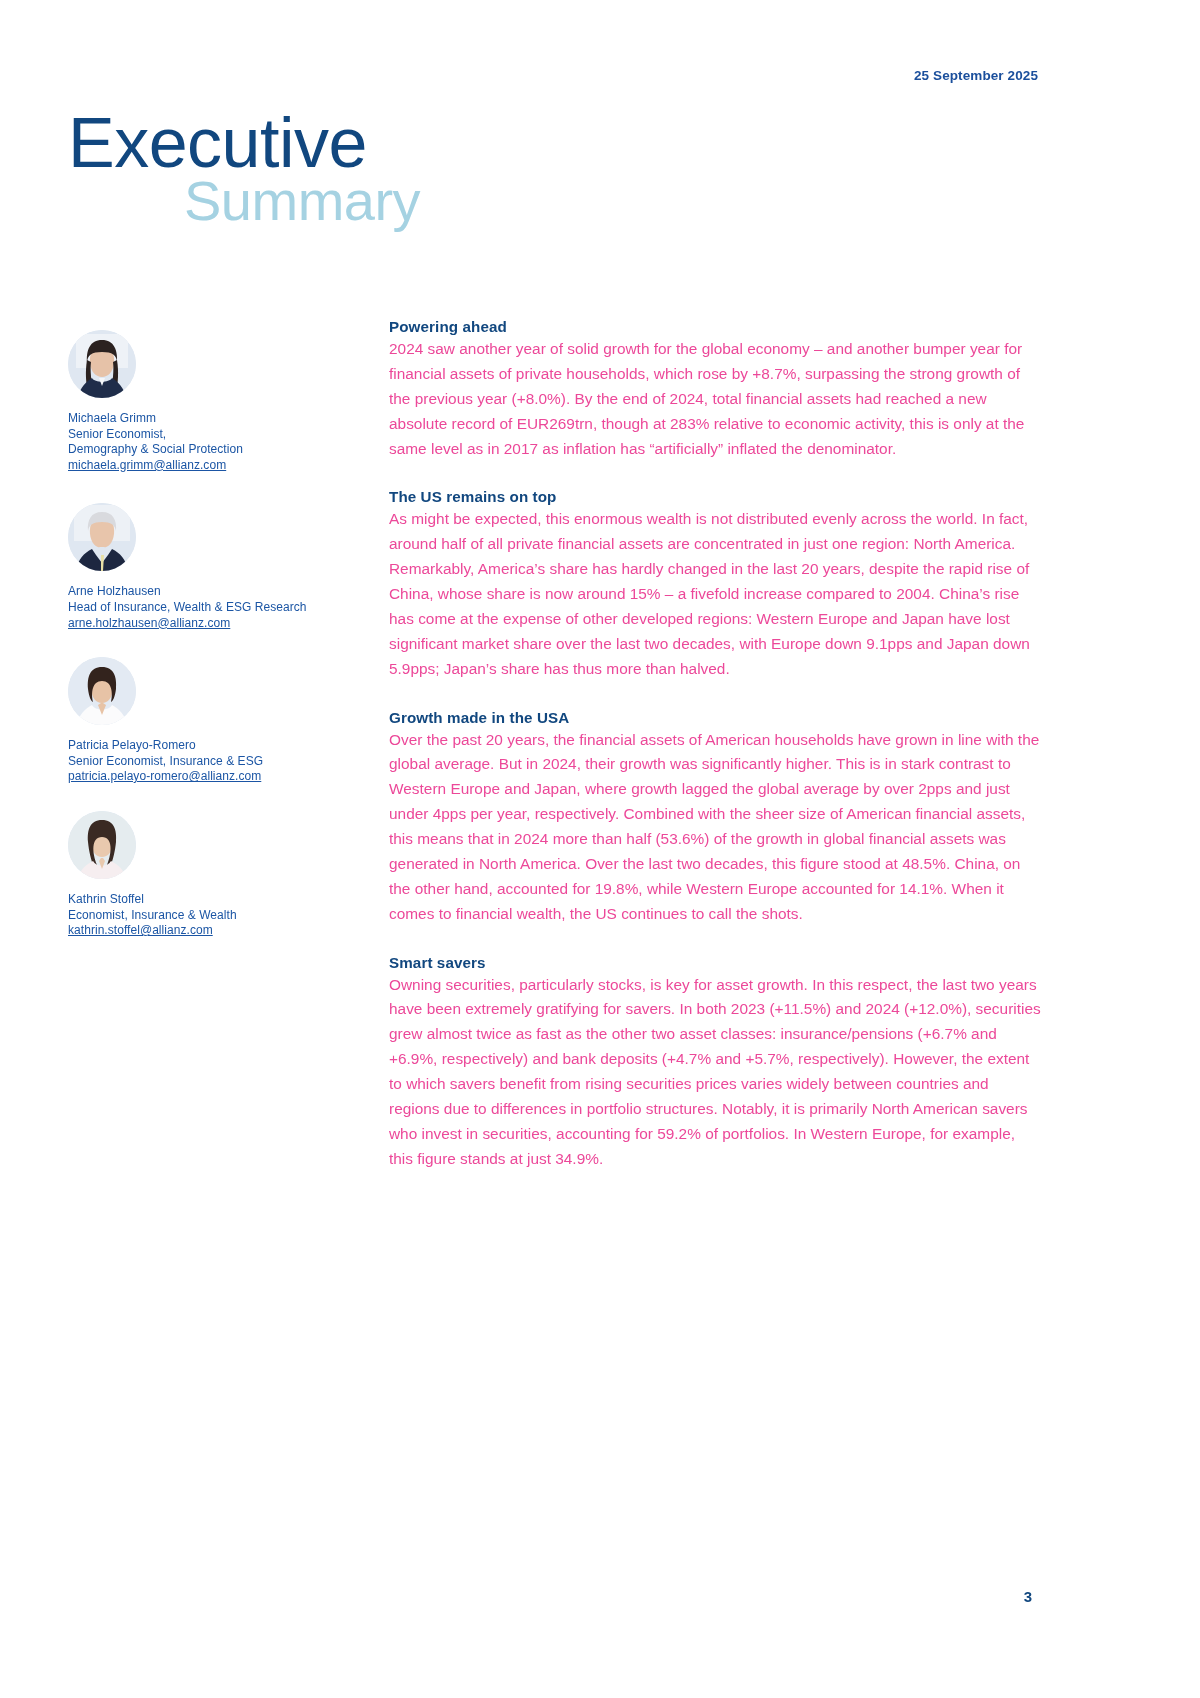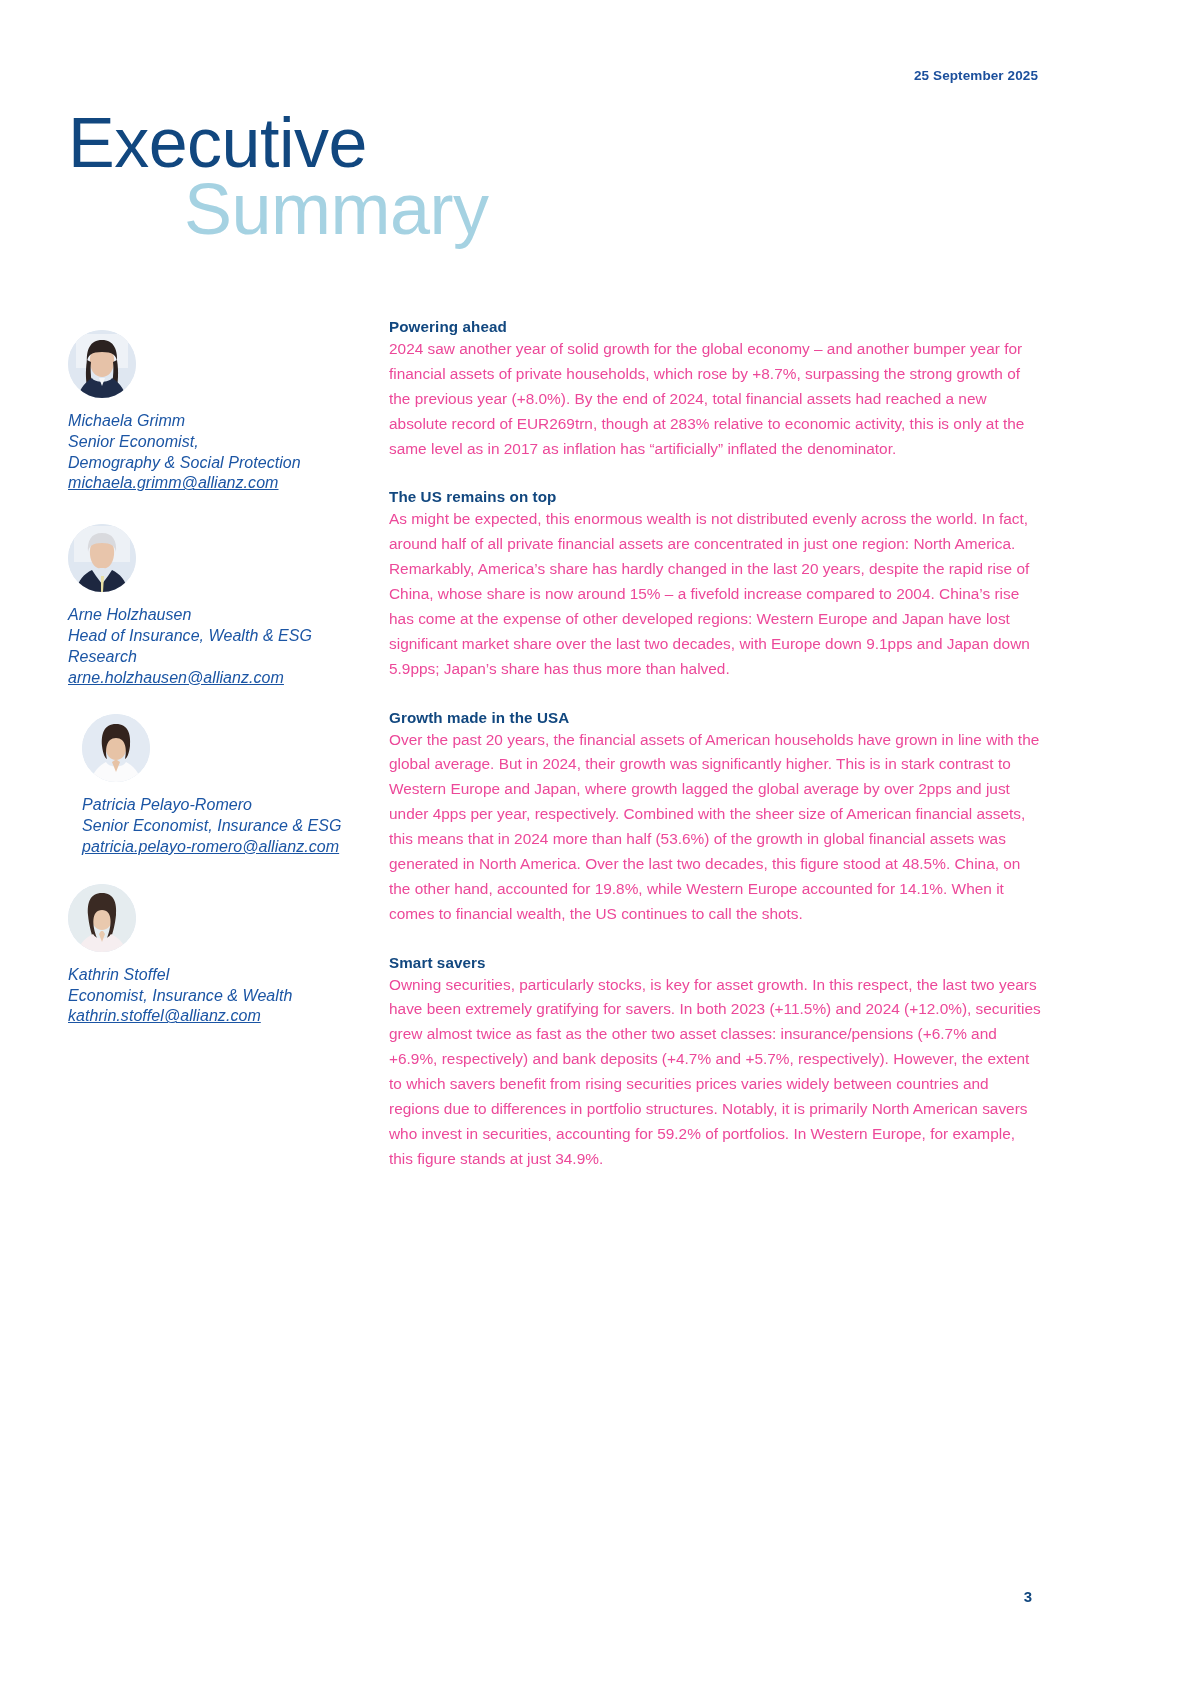--- a/index.html
+++ b/index.html
@@ -40,21 +40,21 @@
     width: 900px;
   }
   .title-line1 {
     font-size: 70px;
     font-weight: 400;
     line-height: 0.96;
     color: #11477f;
     letter-spacing: -0.5px;
   }
   .title-line2 {
-    font-size: 72px;
+    font-size: 56px;
     font-weight: 400;
     line-height: 1.0;
     color: #a5d2e2;
     letter-spacing: -0.5px;
     padding-left: 116px;
     margin-top: -4px;
   }
 
   
   .authors {
@@ -71,39 +71,38 @@
     height: 68px;
     border-radius: 50%;
     overflow: hidden;
     background: #dde6f0;
     display: block;
     position: relative;
   }
   .author .avatar svg { display: block; }
   .author-info {
     margin-top: 13px;
-    font-size: 16px;
+    font-size: 12px;
     line-height: 1.30;
     color: #1b55a4;
     letter-spacing: 0.05px;
-    font-style: italic;
   }
   .author-name { font-weight: 400; }
   .author-role { font-weight: 400; }
   .author-email {
     color: #1b55a4;
     text-decoration: underline;
     display: inline-block;
     word-break: break-all;
   }
 
   
   .author.a1 { margin-bottom: 30px; }
   .author.a2 { margin-bottom: 26px; }
-  .author.a3 { margin-bottom: 26px; margin-left: 14px; }
+  .author.a3 { margin-bottom: 26px; }
 
   
   .article {
     position: absolute;
     top: 318px;
     left: 389px;
     width: 652px;
   }
   .section { margin-bottom: 27px; }
   .section:last-child { margin-bottom: 0; }

